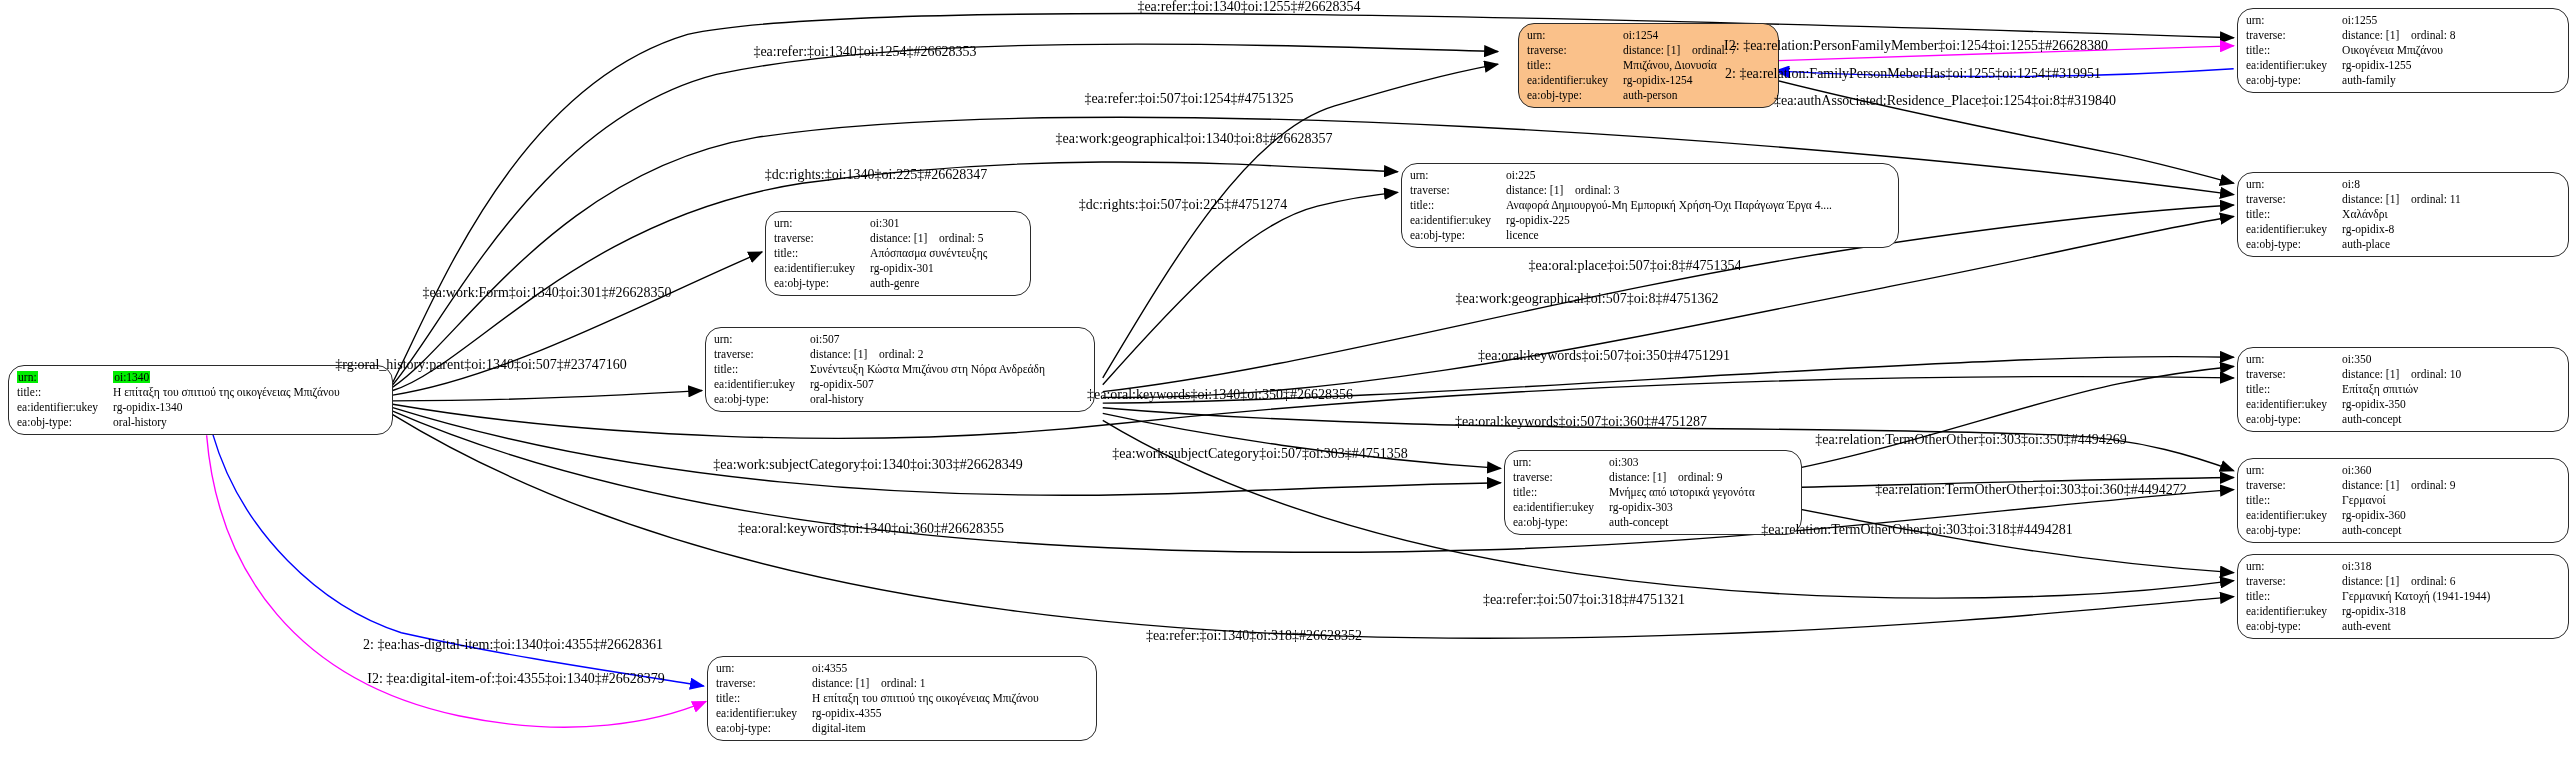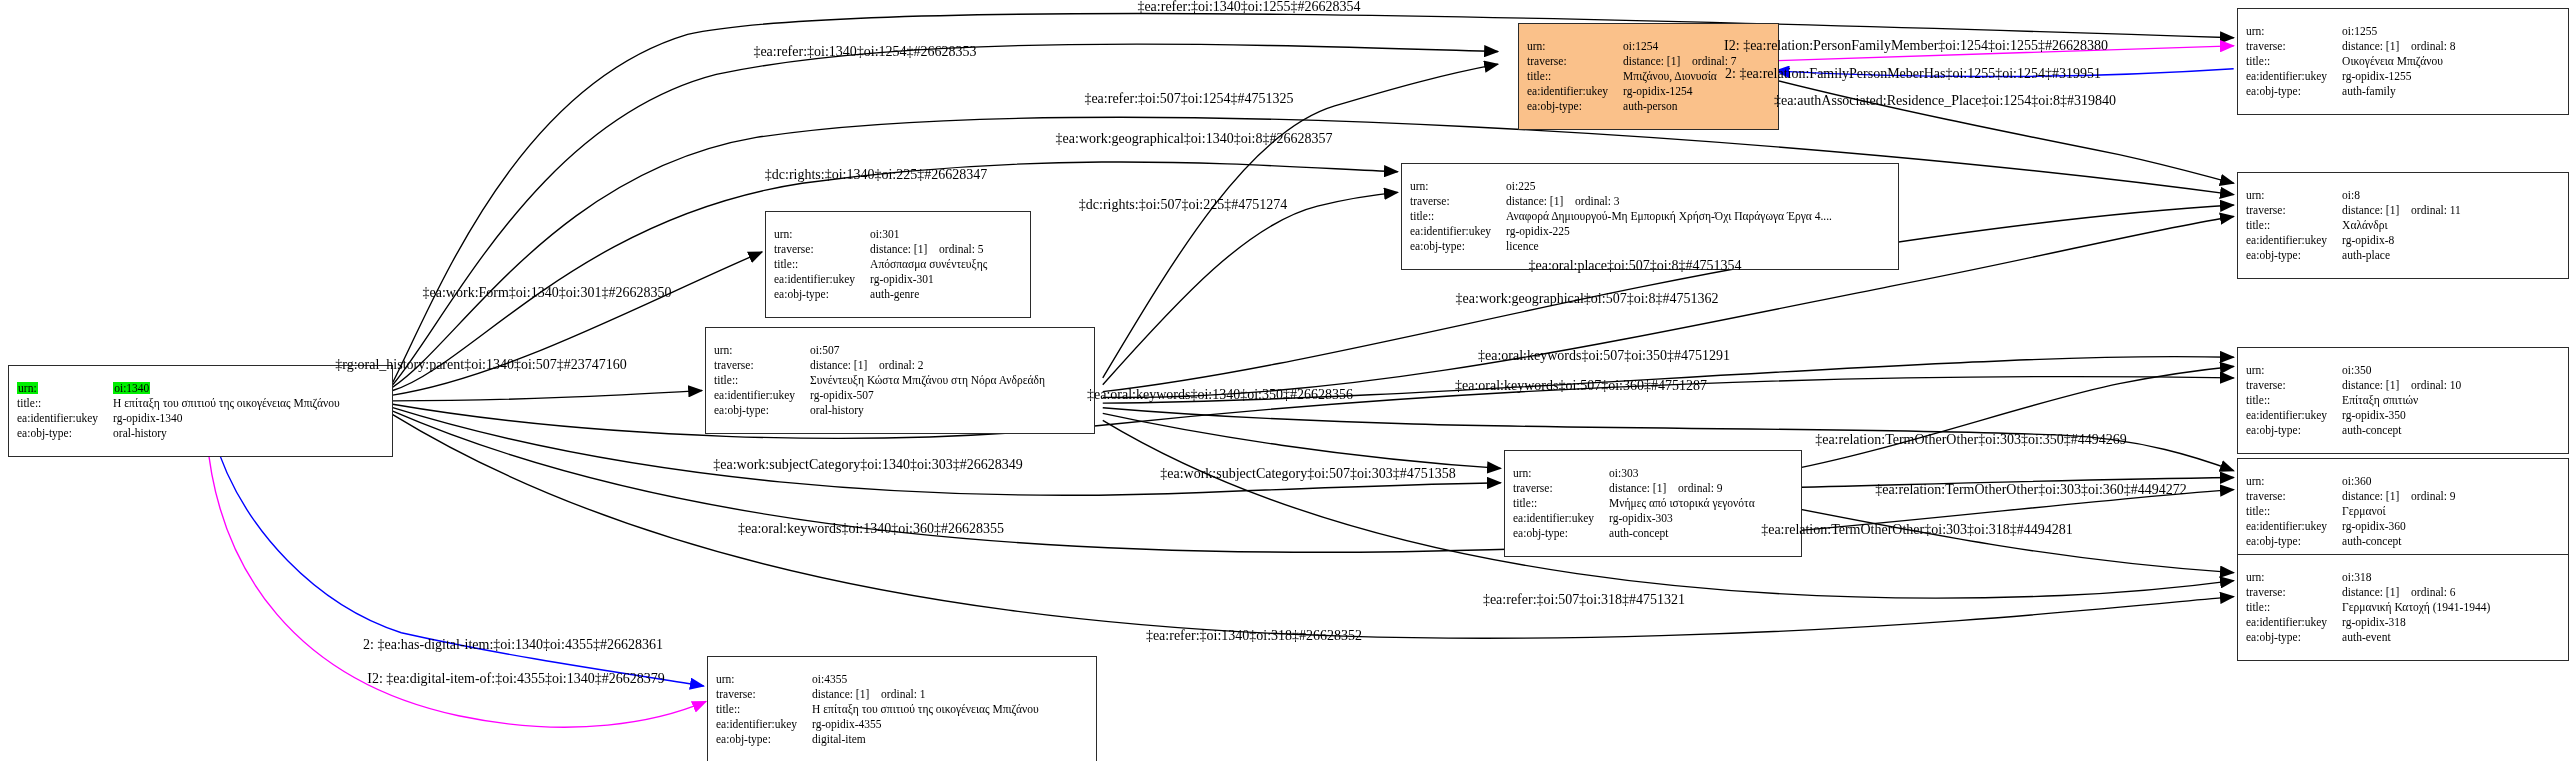--- a/index.html
+++ b/index.html
@@ -1,20 +1,20 @@
 <!DOCTYPE html>
 <html style="font-size:9.2px"><head>
 <meta charset="utf-8">
 <style>
   html,body{margin:0;padding:0;background:#ffffff;}
   #canvas{position:relative;width:2576px;height:761px;background:#fff;
     font-family:"Liberation Serif","DejaVu Serif",serif;overflow:hidden;}
   svg.edges{position:absolute;left:0;top:0;width:2576px;height:761px;pointer-events:none;}
-  .node{position:absolute;border:1.1px solid #2b2b2b;border-radius:0;background:#ffffff;
-        box-sizing:border-box;padding:15px 8px;}
+  .node{position:absolute;border:1.1px solid #2b2b2b;border-radius:16px;background:#ffffff;
+        box-sizing:border-box;padding:4px 8px;}
   .node.root{background:#ffffff;}
   .node table{border-collapse:collapse;}
   .node td{font-size:11.5px;line-height:1.30;color:#000;white-space:nowrap;padding:0 0;vertical-align:top;}
   .node td.k{padding-right:15px;}
   .node td.v{}
   .hl{background:#00ee00;padding:0 1.1px;}
   .orange{background:#fac18a;}
   .trv .d{display:inline-block;min-width:69px;}
   .elabel{position:absolute;font-size:14px;color:#000;white-space:nowrap;
           transform:translate(-50%,-50%);font-family:"Liberation Serif","DejaVu Serif",serif;}
@@ -405,23 +405,23 @@
   <div class="elabel" style="left:1183px; top:205px;">‡dc:rights:‡oi:507‡oi:225‡#4751274</div>
   <div class="elabel" style="left:547px;  top:293px;">‡ea:work:Form‡oi:1340‡oi:301‡#26628350</div>
   <div class="elabel" style="left:481px;  top:365px;">‡rg:oral_history:parent‡oi:1340‡oi:507‡#23747160</div>
   <div class="elabel" style="left:1916px; top:46px;">I2: ‡ea:relation:PersonFamilyMember‡oi:1254‡oi:1255‡#26628380</div>
   <div class="elabel" style="left:1913px; top:74px;">2: ‡ea:relation:FamilyPersonMeberHas‡oi:1255‡oi:1254‡#319951</div>
   <div class="elabel" style="left:1945px; top:101px;text-align:center;">‡ea:authAssociated:Residence_Place‡oi:1254‡oi:8‡#319840</div>
   <div class="elabel" style="left:1635px; top:266px;">‡ea:oral:place‡oi:507‡oi:8‡#4751354</div>
   <div class="elabel" style="left:1587px; top:299px;">‡ea:work:geographical‡oi:507‡oi:8‡#4751362</div>
   <div class="elabel" style="left:1604px; top:356px;">‡ea:oral:keywords‡oi:507‡oi:350‡#4751291</div>
   <div class="elabel" style="left:1220px; top:395px;">‡ea:oral:keywords‡oi:1340‡oi:350‡#26628356</div>
-  <div class="elabel" style="left:1581px; top:386px;">‡ea:oral:keywords‡oi:507‡oi:360‡#4751287</div>
+  <div class="elabel" style="left:1581px; top:422px;">‡ea:oral:keywords‡oi:507‡oi:360‡#4751287</div>
   <div class="elabel" style="left:1971px; top:408px;margin-top:32px;">‡ea:relation:TermOtherOther‡oi:303‡oi:350‡#4494269</div>
-  <div class="elabel" style="left:1260px; top:474px;margin-left:48px;">‡ea:work:subjectCategory‡oi:507‡oi:303‡#4751358</div>
+  <div class="elabel" style="left:1260px; top:454px;">‡ea:work:subjectCategory‡oi:507‡oi:303‡#4751358</div>
   <div class="elabel" style="left:868px; top:465px;">‡ea:work:subjectCategory‡oi:1340‡oi:303‡#26628349</div>
   <div class="elabel" style="left:2031px; top:490px;">‡ea:relation:TermOtherOther‡oi:303‡oi:360‡#4494272</div>
   <div class="elabel" style="left:871px; top:529px;">‡ea:oral:keywords‡oi:1340‡oi:360‡#26628355</div>
   <div class="elabel" style="left:1917px; top:530px;">‡ea:relation:TermOtherOther‡oi:303‡oi:318‡#4494281</div>
   <div class="elabel" style="left:1584px; top:600px;">‡ea:refer:‡oi:507‡oi:318‡#4751321</div>
   <div class="elabel" style="left:1254px; top:636px;text-align:center;">‡ea:refer:‡oi:1340‡oi:318‡#26628352</div>
   <div class="elabel" style="left:513px;  top:645px;">2: ‡ea:has-digital-item:‡oi:1340‡oi:4355‡#26628361</div>
   <div class="elabel" style="left:516px;  top:679px;">I2: ‡ea:digital-item-of:‡oi:4355‡oi:1340‡#26628379</div>
 
   <div class="caption" style="left:1142px; top:739px;">root: 1340 nodes count: 12</div>

